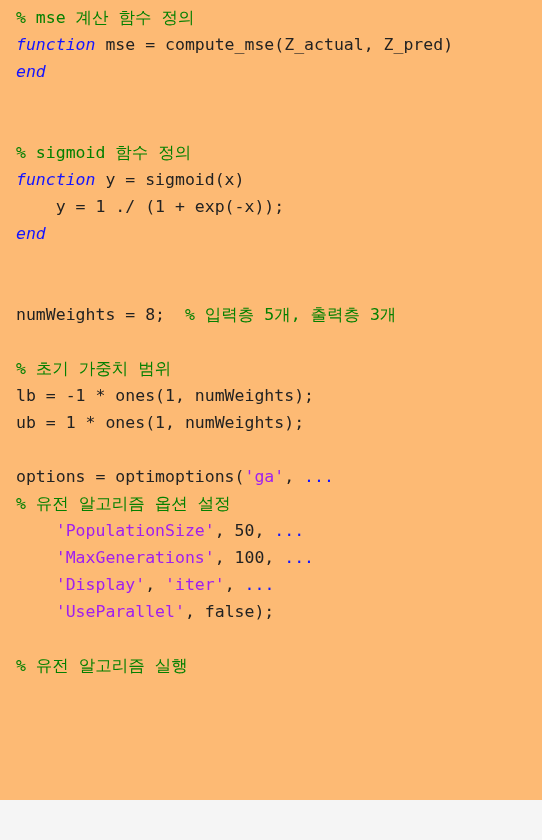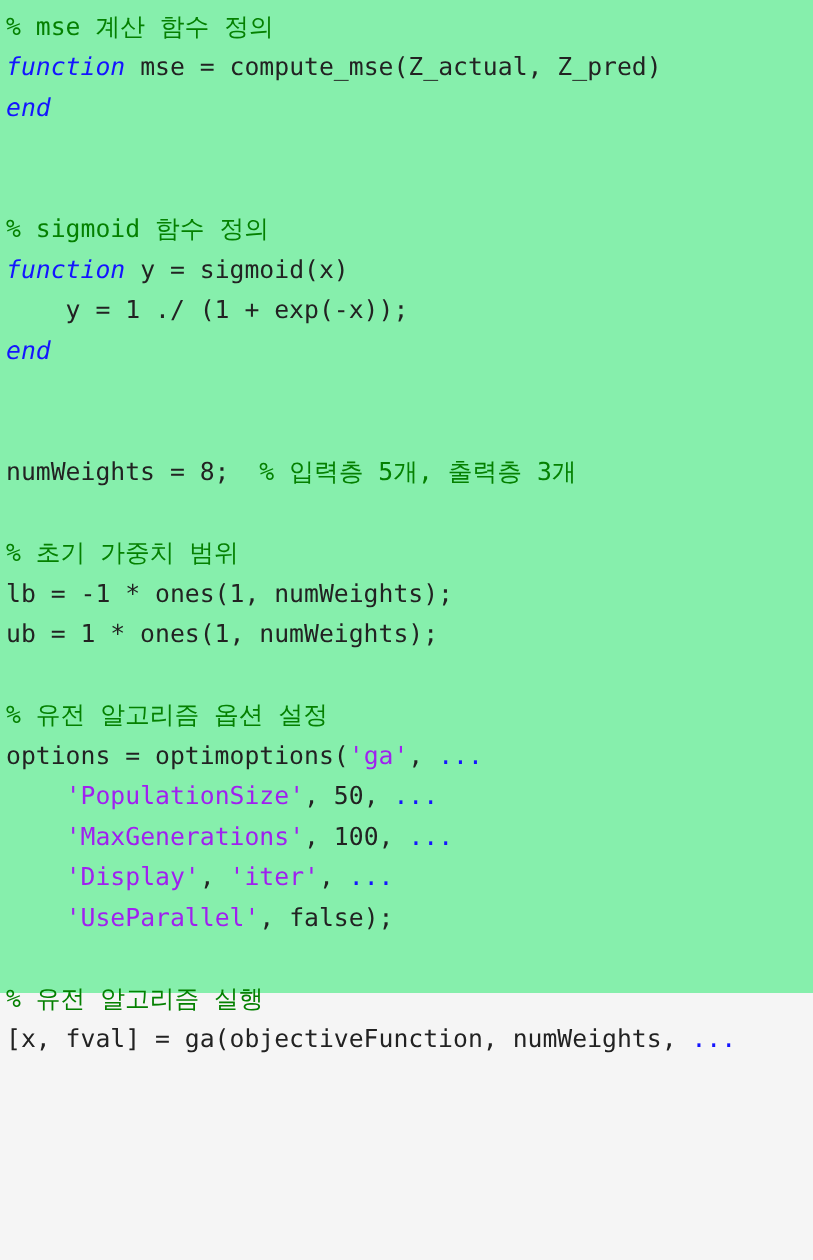--- a/index.html
+++ b/index.html
@@ -8,23 +8,23 @@
     background: #f5f5f5;
   }
   body {
     width: 542px;
     height: 840px;
     overflow: hidden;
     font-family: "DejaVu Sans Mono", "Liberation Mono", monospace;
   }
   #code-editor {
     width: 542px;
-    height: 662px;
-    background: #86efac;
-    padding: 4px 0 0 4px;
+    height: 800px;
+    background: #fdba74;
+    padding: 4px 0 0 16px;
     box-sizing: border-box;
   }
   .code-line {
     height: 27px;
     line-height: 27px;
     font-size: 16.5px;
     white-space: pre;
     letter-spacing: 0px;
     color: #222222;
   }
@@ -50,23 +50,22 @@
     <div class="code-line"><span class="tok tok-plain">    y = 1 ./ (1 + exp(-x));</span></div>
     <div class="code-line"><span class="tok tok-keyword">end</span></div>
     <div class="code-line blank-line">&nbsp;</div>
     <div class="code-line blank-line">&nbsp;</div>
     <div class="code-line"><span class="tok tok-plain">numWeights = 8;  </span><span class="tok tok-comment">% 입력층 5개, 출력층 3개</span></div>
     <div class="code-line blank-line">&nbsp;</div>
     <div class="code-line"><span class="tok tok-comment">% 초기 가중치 범위</span></div>
     <div class="code-line"><span class="tok tok-plain">lb = -1 * ones(1, numWeights);</span></div>
     <div class="code-line"><span class="tok tok-plain">ub = 1 * ones(1, numWeights);</span></div>
     <div class="code-line blank-line">&nbsp;</div>
+    <div class="code-line"><span class="tok tok-plain">options = optimoptions(</span><span class="tok tok-string">'ga'</span><span class="tok tok-plain">, </span><span class="tok tok-cont">...</span></div>
     <div class="code-line"><span class="tok tok-comment">% 유전 알고리즘 옵션 설정</span></div>
-    <div class="code-line"><span class="tok tok-plain">options = optimoptions(</span><span class="tok tok-string">'ga'</span><span class="tok tok-plain">, </span><span class="tok tok-cont">...</span></div>
     <div class="code-line"><span class="tok tok-plain">    </span><span class="tok tok-string">'PopulationSize'</span><span class="tok tok-plain">, 50, </span><span class="tok tok-cont">...</span></div>
     <div class="code-line"><span class="tok tok-plain">    </span><span class="tok tok-string">'MaxGenerations'</span><span class="tok tok-plain">, 100, </span><span class="tok tok-cont">...</span></div>
     <div class="code-line"><span class="tok tok-plain">    </span><span class="tok tok-string">'Display'</span><span class="tok tok-plain">, </span><span class="tok tok-string">'iter'</span><span class="tok tok-plain">, </span><span class="tok tok-cont">...</span></div>
     <div class="code-line"><span class="tok tok-plain">    </span><span class="tok tok-string">'UseParallel'</span><span class="tok tok-plain">, false);</span></div>
     <div class="code-line blank-line">&nbsp;</div>
     <div class="code-line"><span class="tok tok-comment">% 유전 알고리즘 실행</span></div>
-    <div class="code-line"><span class="tok tok-plain">[x, fval] = ga(objectiveFunction, numWeights, </span><span class="tok tok-cont">...</span></div>
     <div class="code-line blank-line">&nbsp;</div>
   </div>
 
 </body></html>

